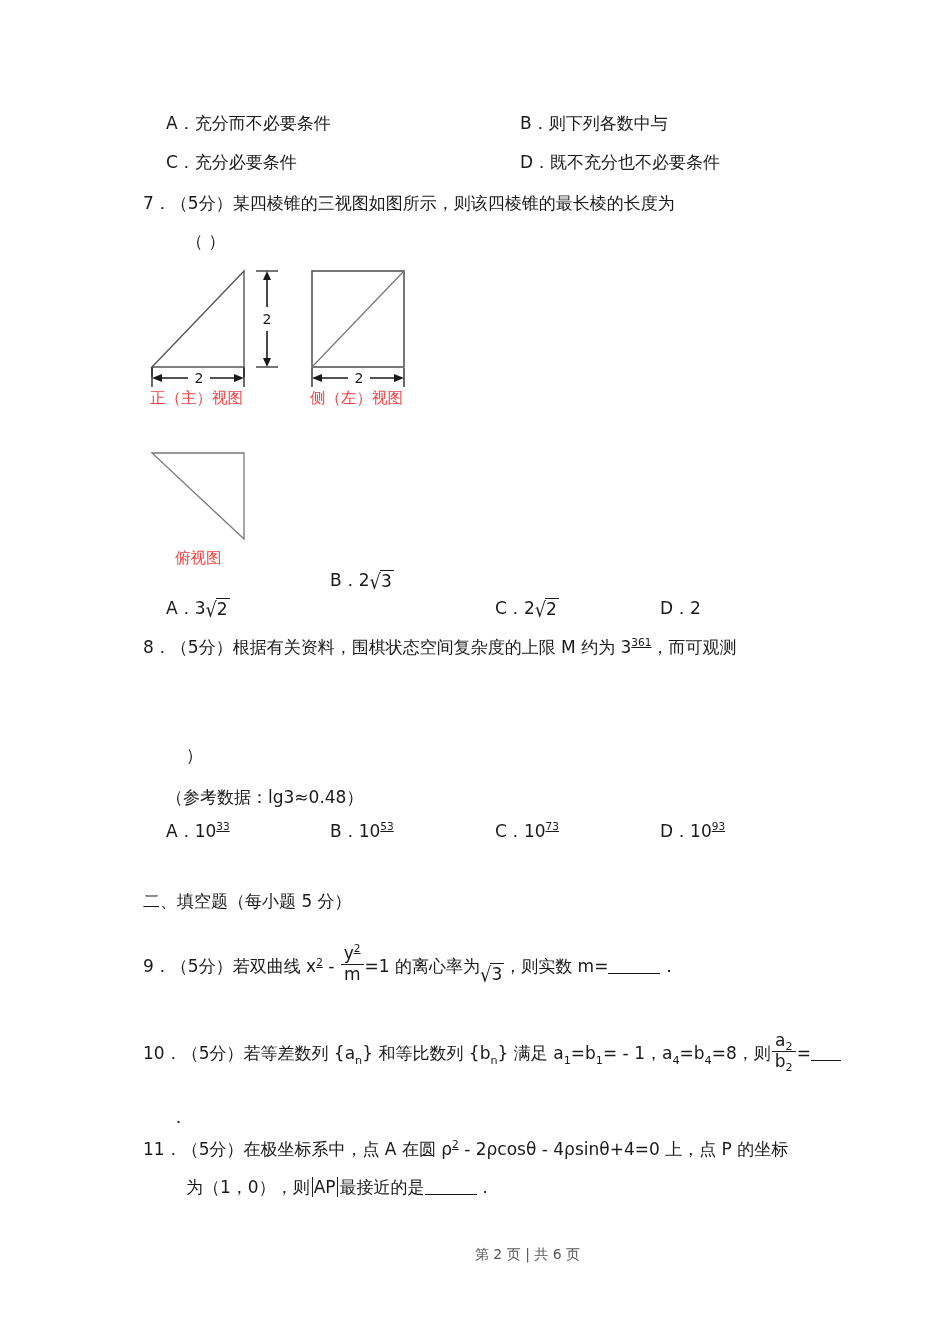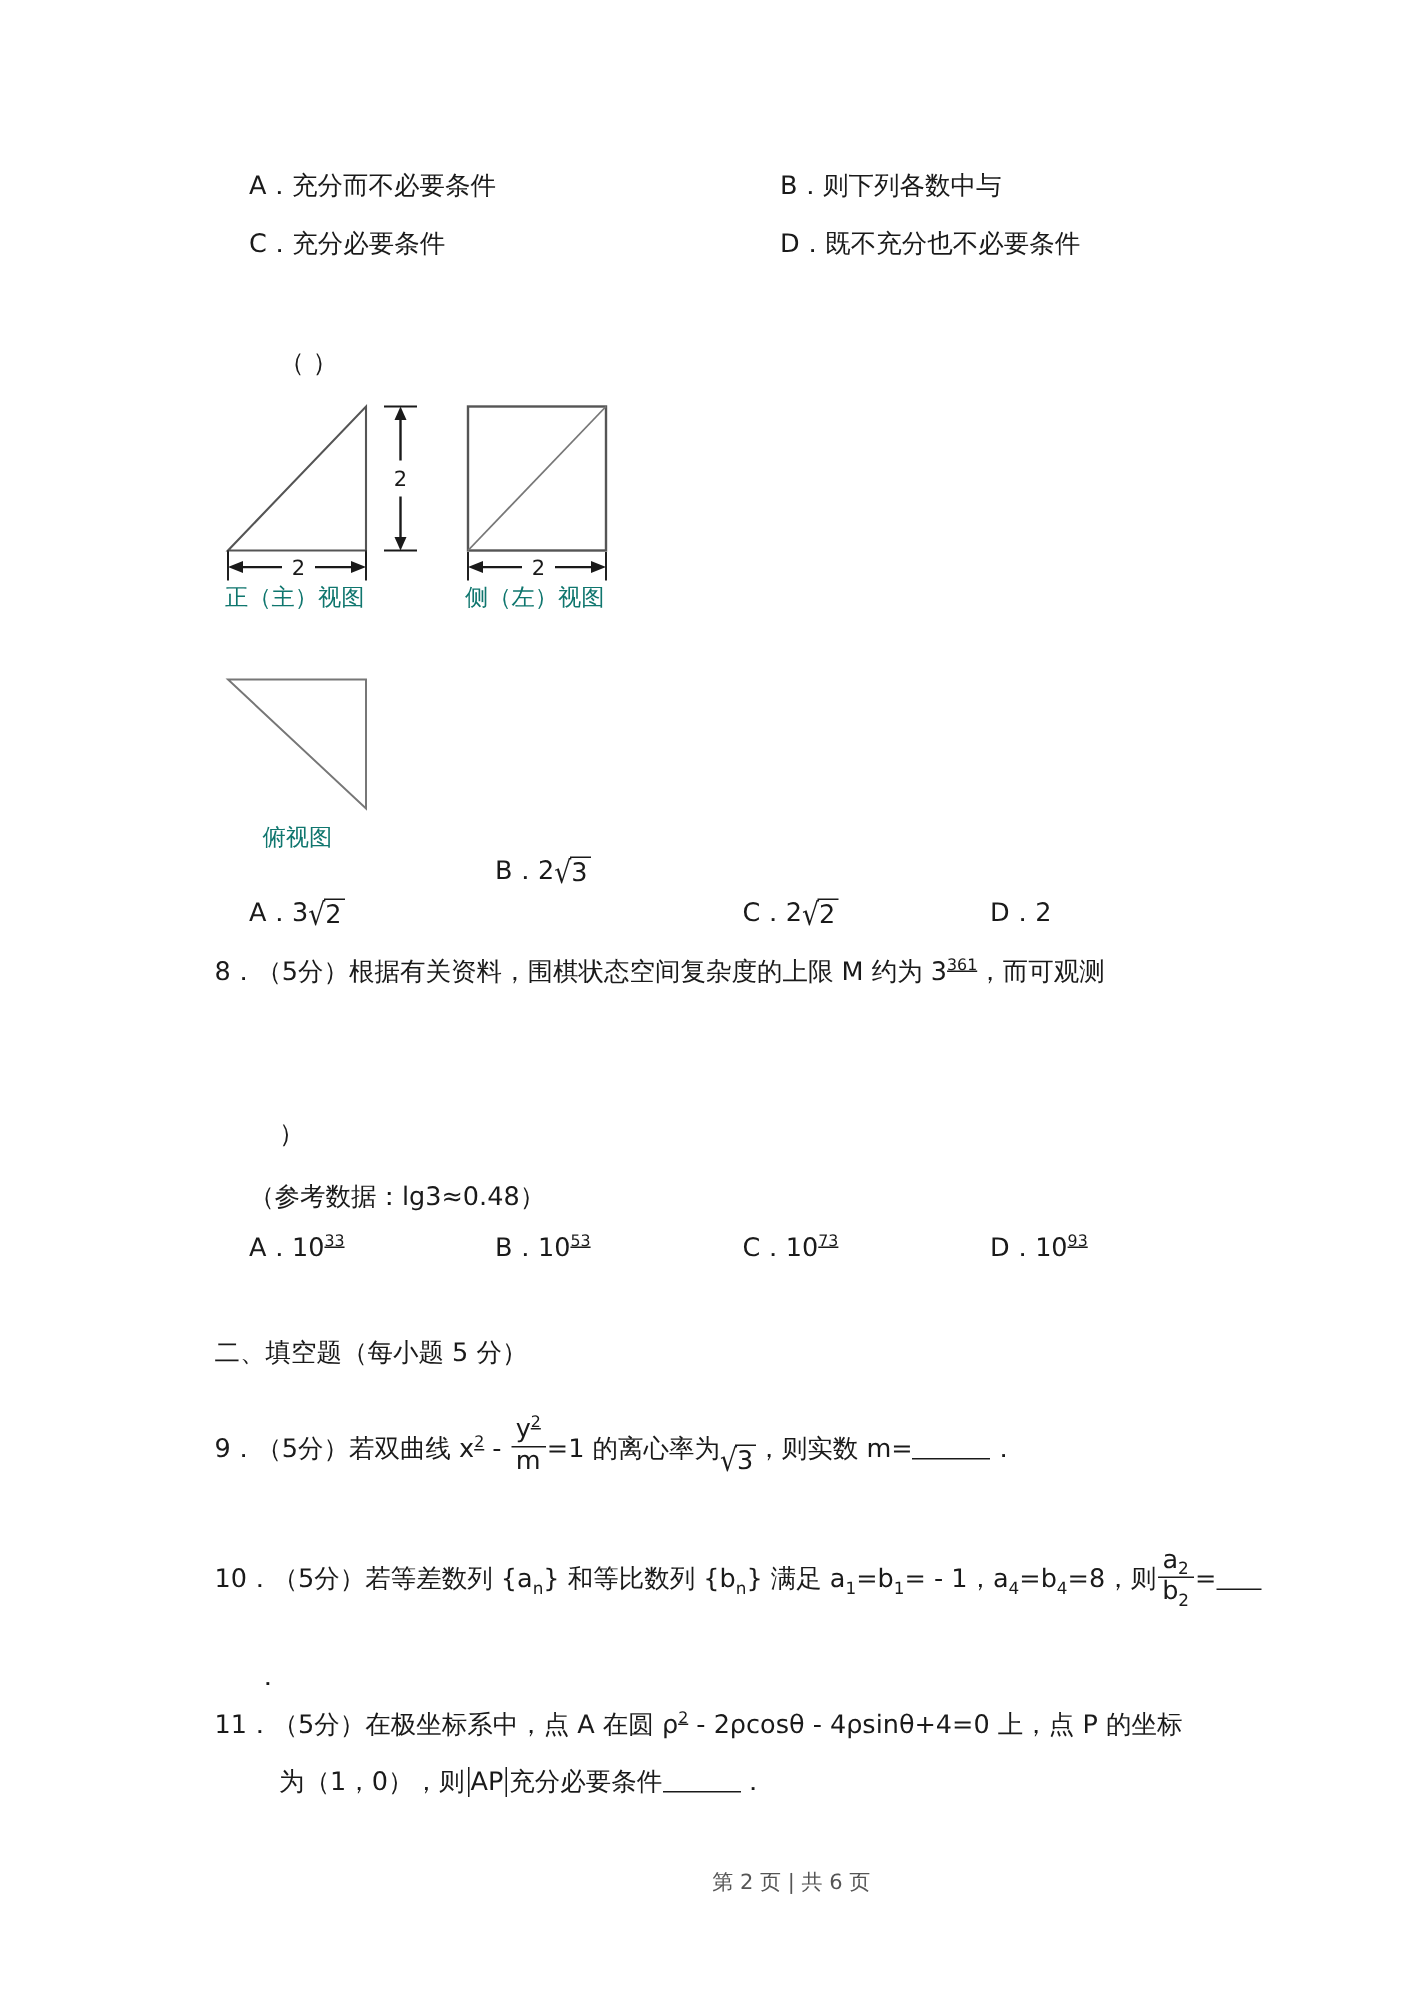--- a/index.html
+++ b/index.html
@@ -112,21 +112,21 @@
 
   
   .figure {
     position: absolute;
   }
   .figcap {
     position: absolute;
     font-family: Liberation Mono, monospace;
     font-size: 15.5px;
     white-space: nowrap;
-    color: #0f766e;
+    color: #ef4444;
     text-align: center;
   }
 
   
   .footer {
     position: absolute;
     width: 100%;
     text-align: center;
     font-family: "DejaVu Sans", "Liberation Sans", sans-serif;
     font-size: 14px;
@@ -136,20 +136,23 @@
 </head>
 <body>
 
 <div class="page">
 
   <div class="opt" style="left:166px; top:112px;">A．充分而不必要条件</div>
   <div class="opt" style="left:520px; top:112px;">B．则下列各数中与</div>
   <div class="opt" style="left:166px; top:151px;">C．充分必要条件</div>
   <div class="opt" style="left:520px; top:151px;">D．既不充分也不必要条件</div>
 
+  <div class="qnum" style="left:143px; top:192px;">
+    <span>7．</span><span>（5分）</span><span>某四棱锥的三视图如图所示，则该四棱锥的最长棱的长度为</span>
+  </div>
   <div class="qnum" style="left:186px; top:230px;">（      ）</div>
 
   <div class="figure" style="left:148px; top:263px;">
     <svg width="140" height="115" viewBox="0 0 140 115">
 
       <polygon points="4,104 96,104 96,8" fill="#ffffff" stroke="#555555" stroke-width="1.4"></polygon>
 
       <line x1="108" y1="8" x2="130" y2="8" stroke="#1a1a1a" stroke-width="1.2"></line>
       <line x1="108" y1="104" x2="130" y2="104" stroke="#1a1a1a" stroke-width="1.2"></line>
       <line x1="119" y1="12" x2="119" y2="44" stroke="#1a1a1a" stroke-width="1.6"></line>
@@ -245,18 +248,18 @@
 
   <div class="qnum" style="left:143px; top:1032px;">
     <span>10．</span><span>（5分）</span><span>若等差数列 {a</span><sub class="idx">n</sub><span>} 和等比数列 {b</span><sub class="idx">n</sub><span>} 满足 a</span><sub class="idx">1</sub><span>=b</span><sub class="idx">1</sub><span>= - 1，a</span><sub class="idx">4</sub><span>=b</span><sub class="idx">4</sub><span>=8，则</span><span class="frac shift"><span class="num"><span>a</span><sub class="idx">2</sub></span><span class="den"><span>b</span><sub class="idx">2</sub></span></span><span>=</span><span class="blank short"></span>
   </div>
   <div class="qnum" style="left:170px; top:1106px;">．</div>
 
   <div class="qnum" style="left:143px; top:1138px;">
     <span>11．</span><span>（5分）</span><span>在极坐标系中，点 A 在圆 ρ</span><sup class="exp">2</sup><span> - 2ρcosθ - 4ρsinθ+4=0 上，点 P 的坐标</span>
   </div>
   <div class="qnum" style="left:186px; top:1176px;">
-    <span>为（1，0），则</span><span class="absbar">AP</span><span>充分必要条件</span><span class="blank"></span><span>．</span>
+    <span>为（1，0），则</span><span class="absbar">AP</span><span>最接近的是</span><span class="blank"></span><span>．</span>
   </div>
 
   <div class="footer" style="top:1246px;">第 2 页 | 共 6 页</div>
 
 </div>
 
 </body></html>

